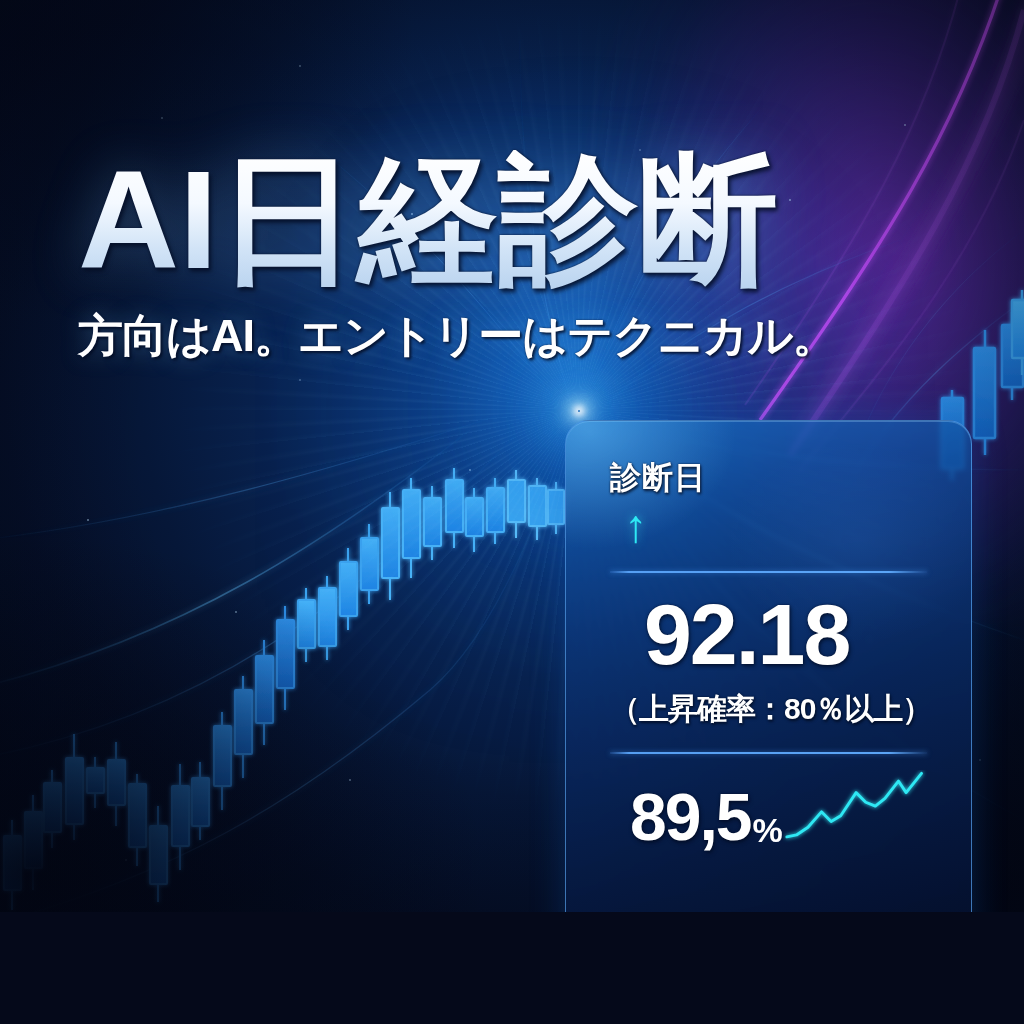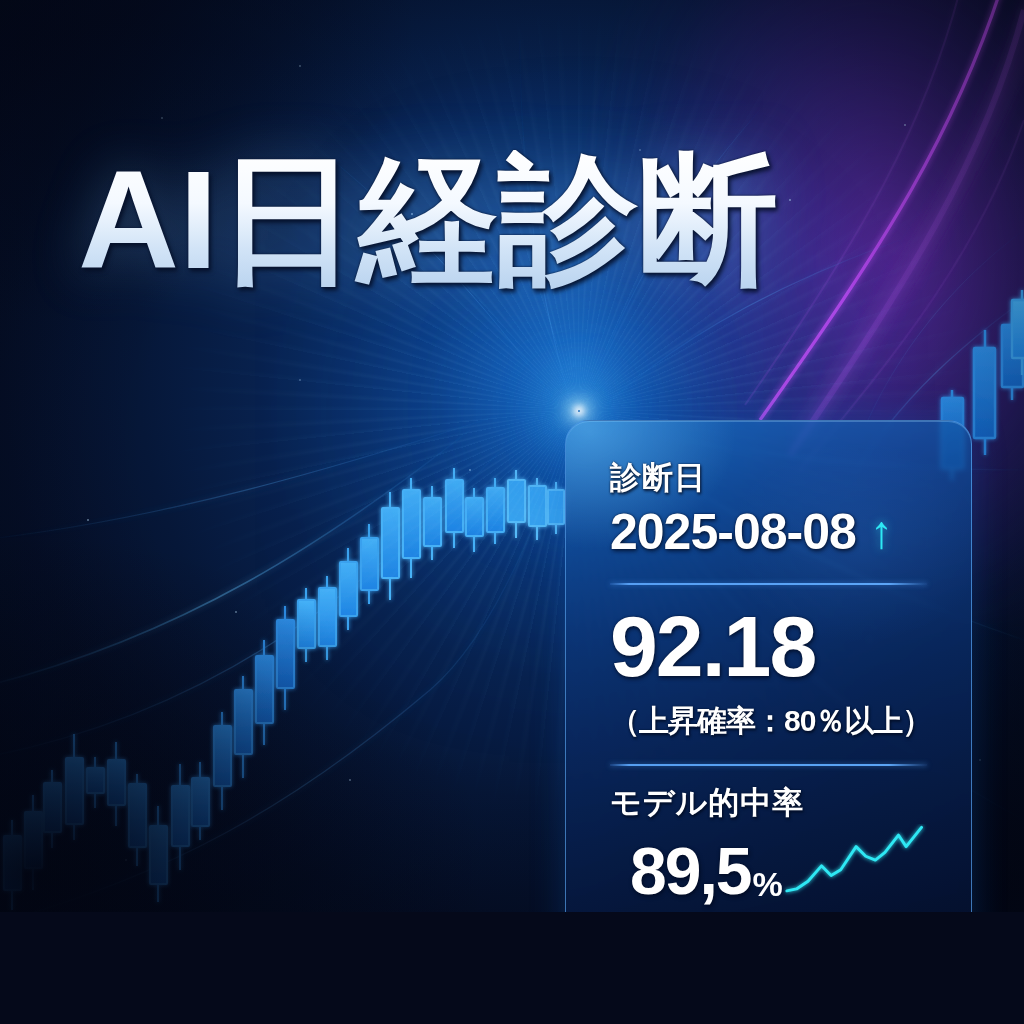--- a/index.html
+++ b/index.html
@@ -177,20 +177,21 @@
     margin: 22px 0 0 0;
     background: linear-gradient(90deg, rgba(70,140,235,0.25) 0%, rgba(90,165,250,0.95) 6%, rgba(96,172,255,0.95) 88%, rgba(70,140,235,0.15) 100%);
     box-shadow: 0 0 5px rgba(80,160,250,0.55);
   }
   .score-number {
     font-size: 86px;
     font-weight: 700;
     letter-spacing: -2px;
     line-height: 1.02;
     margin-top: 2px;
+    margin-left: 34px;
   }
   .score-sub {
     font-size: 30px;
     font-weight: 600;
     color: #ffffff;
     letter-spacing: -1px;
     margin-top: 10px;
     white-space: nowrap;
     text-shadow: 0 0 2px rgba(6,18,44,0.9), 1px 2px 3px rgba(3,10,28,0.8);
   }
@@ -407,47 +408,46 @@
     </g>
   </svg>
 
   <div class="bg-rays"></div>
   <div class="bg-core-glow"></div>
   <div class="bg-deep-left"></div>
   <div class="bg-vignette"></div>
 
   <div class="title-block">
     <div class="main-title">AI日経診断</div>
+    <div class="subtitle">方向はAI。エントリーはテクニカル。</div>
   </div>
 
   <div class="card">
     <div class="card-sheen"></div>
     <div class="card-inner">
 
       <div>
         <div class="sec-label">診断日</div>
         <div class="sec-value date-value">
-          <span>2025-08-08</span>
           <span class="up-arrow">↑</span>
         </div>
       </div>
 
       <div class="divider"></div>
 
       <div class="spacer-sm"></div>
       <div>
         <div class="sec-value score-number">92.18</div>
         <div class="score-sub">（上昇確率：80％以上）</div>
       </div>
 
       <div class="divider"></div>
 
       <div class="spacer-sm"></div>
       <div>
-        <div class="sec-label">モデル的中率</div>
         <div class="acc-row">
           <div style="display:flex;align-items:flex-end;">
             <span class="acc-number">89,5</span>
             <span class="acc-pct">%</span>
           </div>
           <svg class="spark" width="150" height="76" viewBox="0 0 150 76">
             <defs>
               <filter id="sglow" x="-40%" y="-40%" width="180%" height="180%">
                 <feGaussianBlur stdDeviation="2.4" result="b"></feGaussianBlur>
                 <feMerge>

